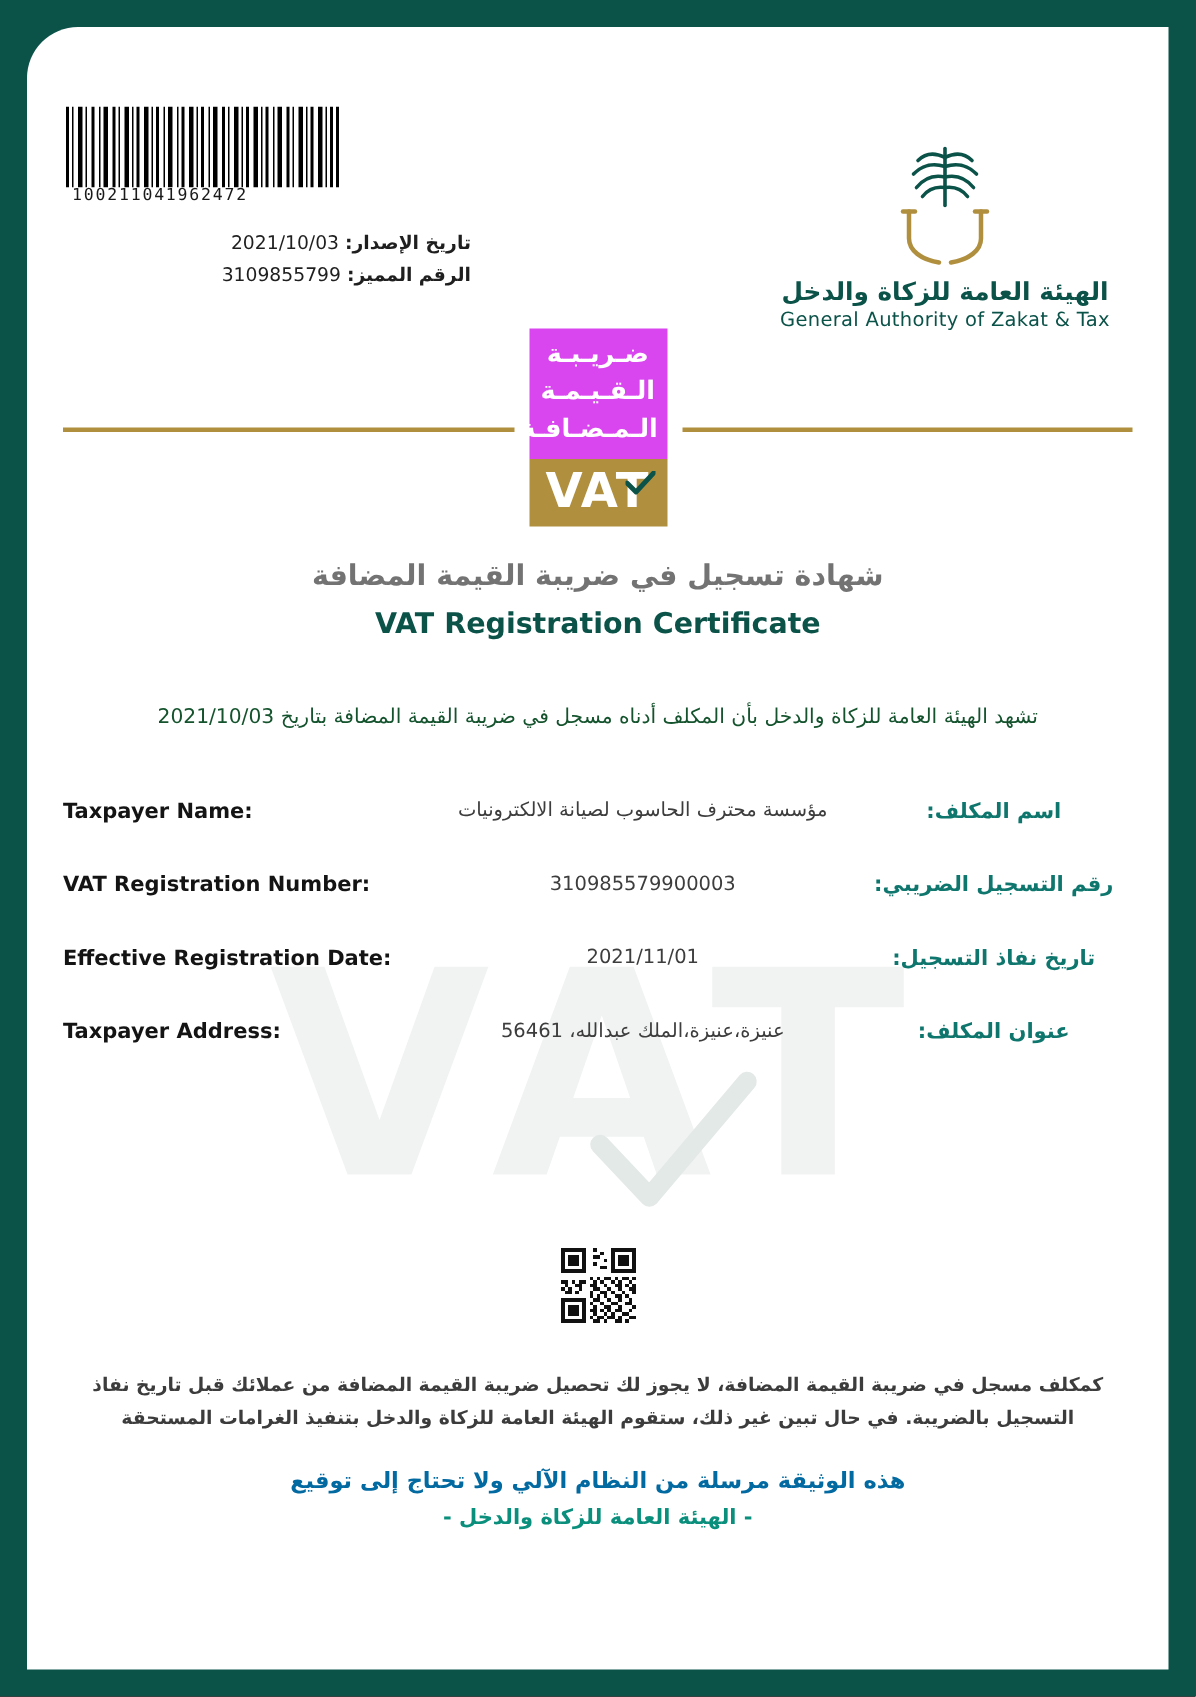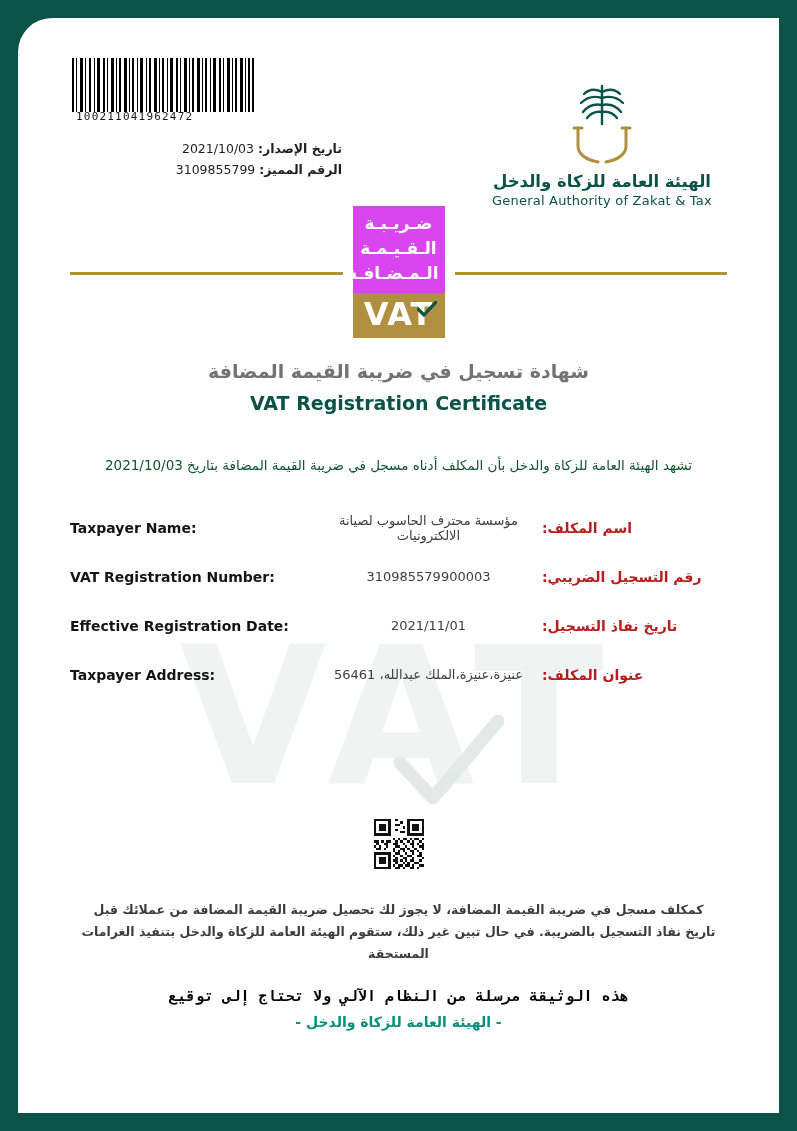--- a/index.html
+++ b/index.html
@@ -62,21 +62,22 @@
     left: 370px;
     top: 85px;
     width: 120px;
     height: 120px;
     z-index: 1;
   }
 
   .content {
     position: relative;
     z-index: 2;
-    padding: 0 52px;
+    padding: 0 24px;
+    margin-top: 13px;
   }
 
   
   .top {
     display: flex;
     justify-content: space-between;
     align-items: flex-start;
     padding-top: 40px;
   }
   .top-left { width: 300px; }
@@ -234,22 +235,22 @@
     flex: 1;
     font-size: 13px;
     color: #3d3d3d;
     text-align: center;
     direction: rtl;
   }
   .d-ar {
     width: 185px;
     font-size: 14px;
     font-weight: bold;
-    color: #b91c1c;
-    text-align: left;
+    color: #0f766e;
+    text-align: center;
     direction: rtl;
   }
 
   
   .qr-wrap {
     margin-top: 120px;
     text-align: center;
   }
   .qr {
     display: inline-block;
@@ -264,25 +265,24 @@
     color: #3c3c3c;
     font-size: 12.5px;
     line-height: 22px;
     margin-top: 26px;
     padding: 0 8px;
     font-weight: bold;
   }
   .footer-strong {
     direction: rtl;
     text-align: center;
-    color: #000000;
+    color: #0369a1;
     font-size: 15px;
     font-weight: bold;
     margin-top: 22px;
-    font-family: Liberation Mono, monospace;
   }
   .footer-org {
     direction: rtl;
     text-align: center;
     color: #0b8f7d;
     font-size: 14px;
     font-weight: bold;
     margin-top: 8px;
   }
 </style>

